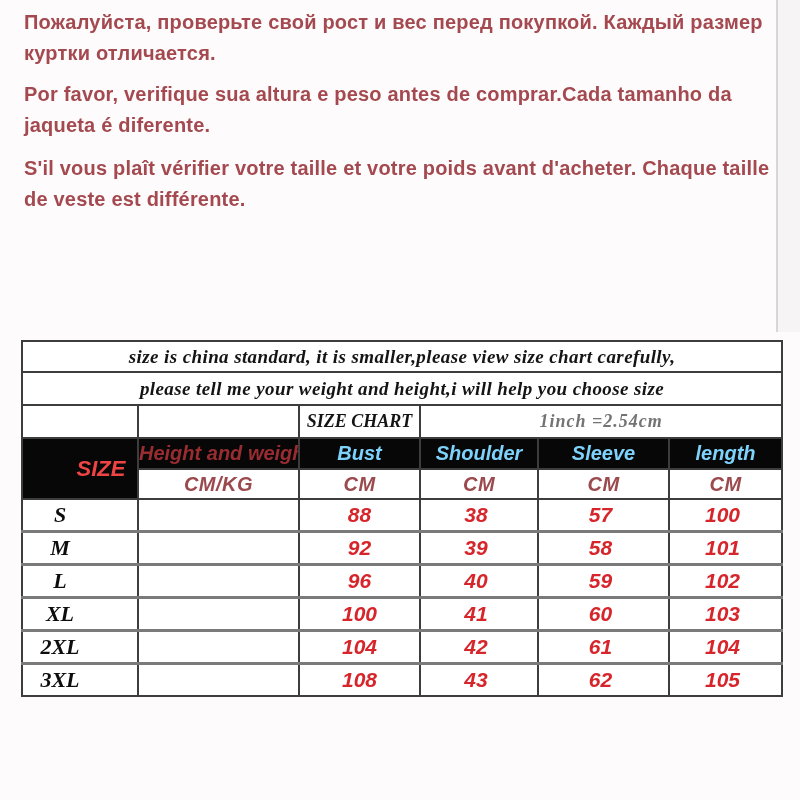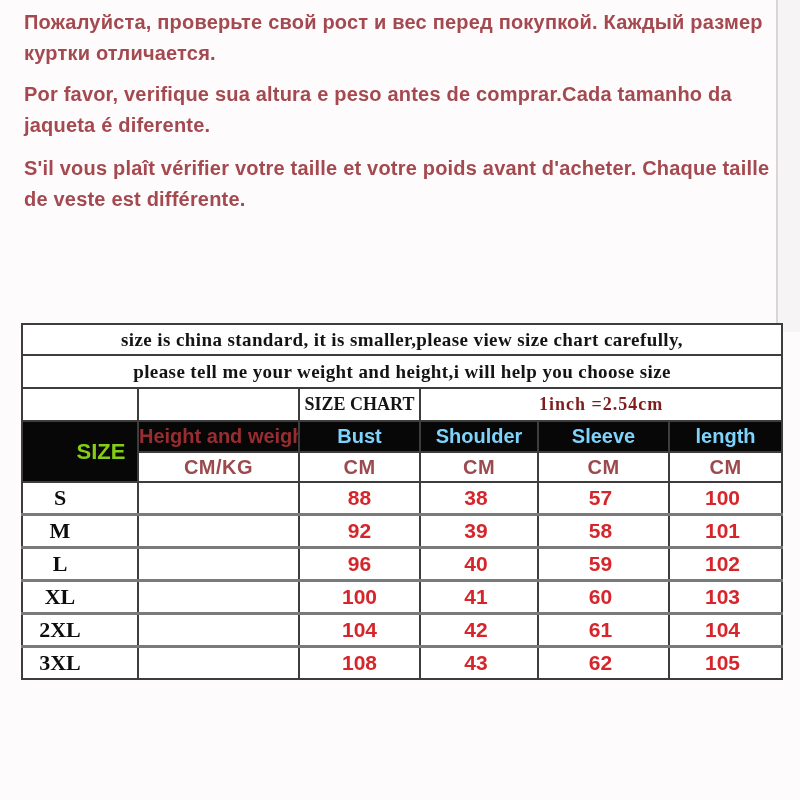--- a/index.html
+++ b/index.html
@@ -26,24 +26,25 @@
   .seam{
     position:absolute;left:776px;top:0;width:2px;height:332px;
     background:#d9d6d6;
   }
   .seam-strip{
     position:absolute;left:778px;top:0;width:22px;height:332px;
     background:#f6f4f4;
   }
   
   table.size-table{
-    position:absolute;left:21px;top:323px;
+    position:absolute;left:21px;top:340px;
     width:760px;
     border-collapse:collapse;table-layout:fixed;
     background:#ffffff;
+    font-style:italic;
   }
   .size-table td{
     border:2px solid #3d3d3d;
     padding:0;margin:0;
     text-align:center;vertical-align:middle;
     overflow:hidden;white-space:nowrap;
   }
   
   td.note{
     font-family:"Liberation Serif",serif;
@@ -53,27 +54,27 @@
   tr.r-note1 td{height:29px;}
   tr.r-note2 td{height:31px;border-radius:9px;}
   
   tr.r-chart td{height:31px;}
   td.chart-label{
     font-family:"Liberation Serif",serif;
     font-weight:bold;font-size:18px;color:#141414;
   }
   td.inch{
     font-family:"Liberation Serif",serif;
-    font-weight:bold;font-size:18px;color:#7f1d1d;
+    font-weight:bold;font-size:18px;color:#737373;
     letter-spacing:1px;
   }
   
   tr.r-head td{background:#070707;height:29px;}
   td.size-head{
-    background:#070707;color:#84cc16;
+    background:#070707;color:#ef4444;
     font-weight:bold;font-size:22px;
     padding-left:42px;
   }
   td.hw-head{
     color:#992c30;font-weight:bold;font-size:20px;
   }
   td.col-head{
     color:#7dd3fc;font-weight:bold;font-size:20px;
   }
   

